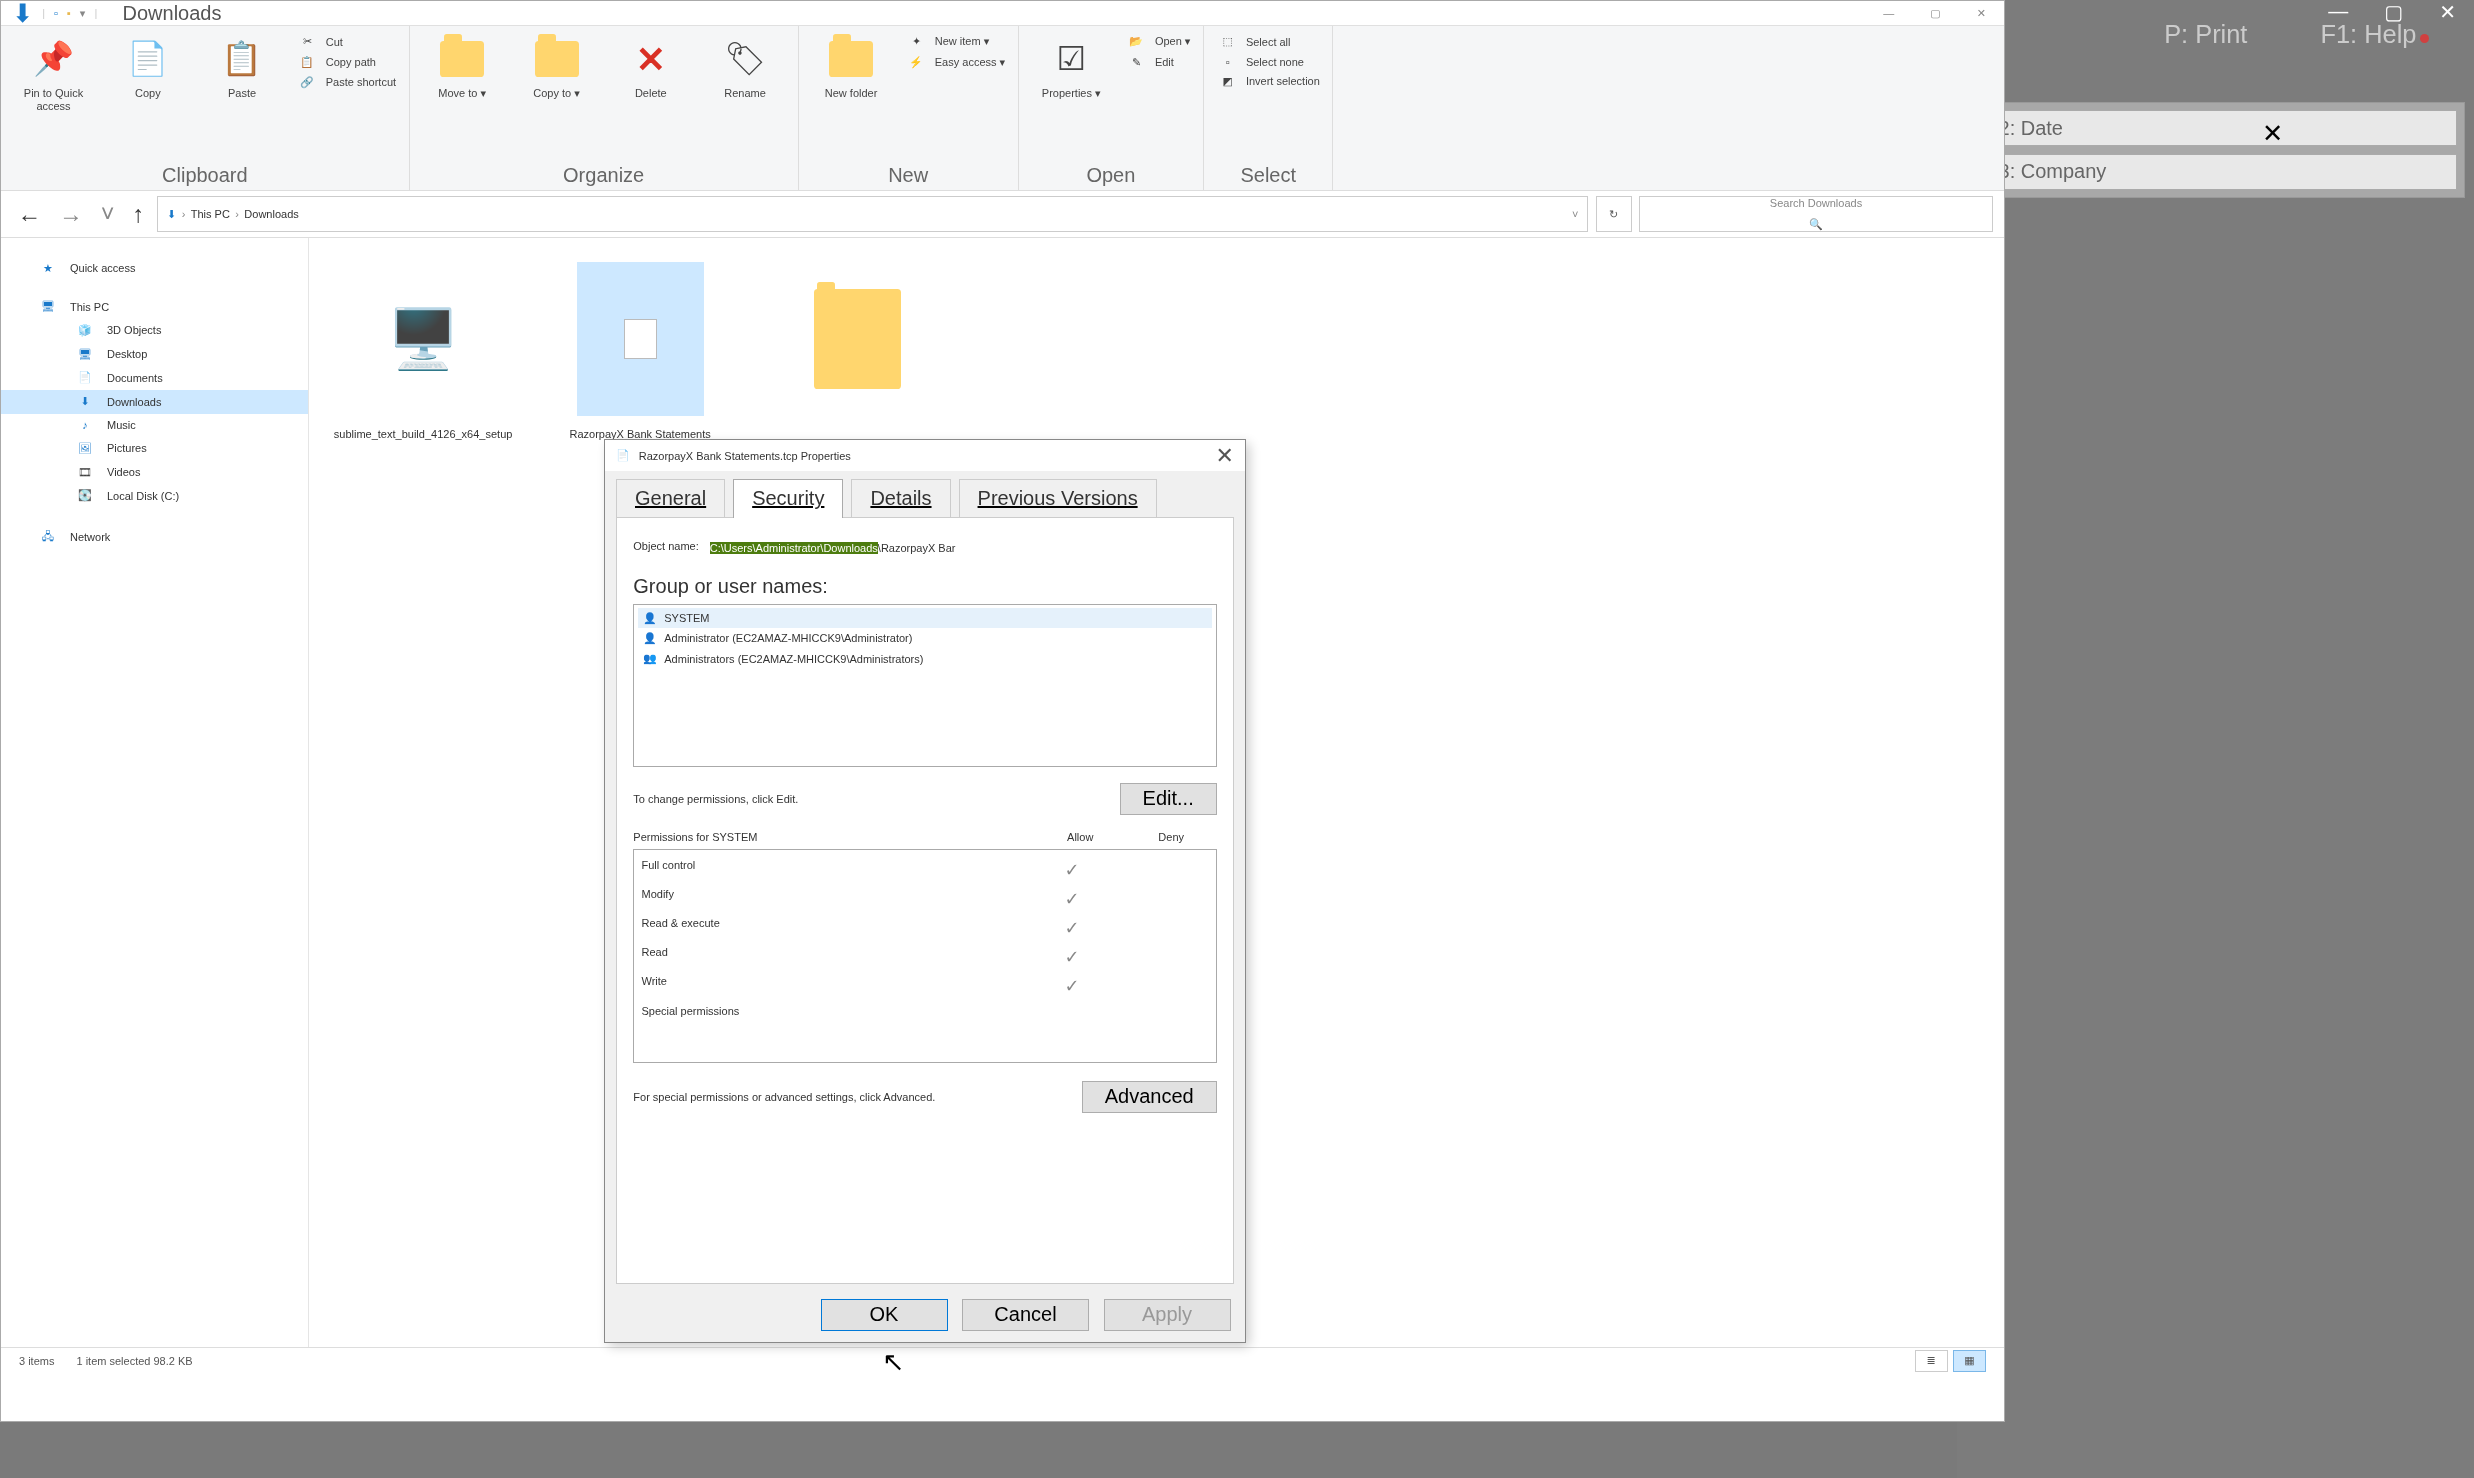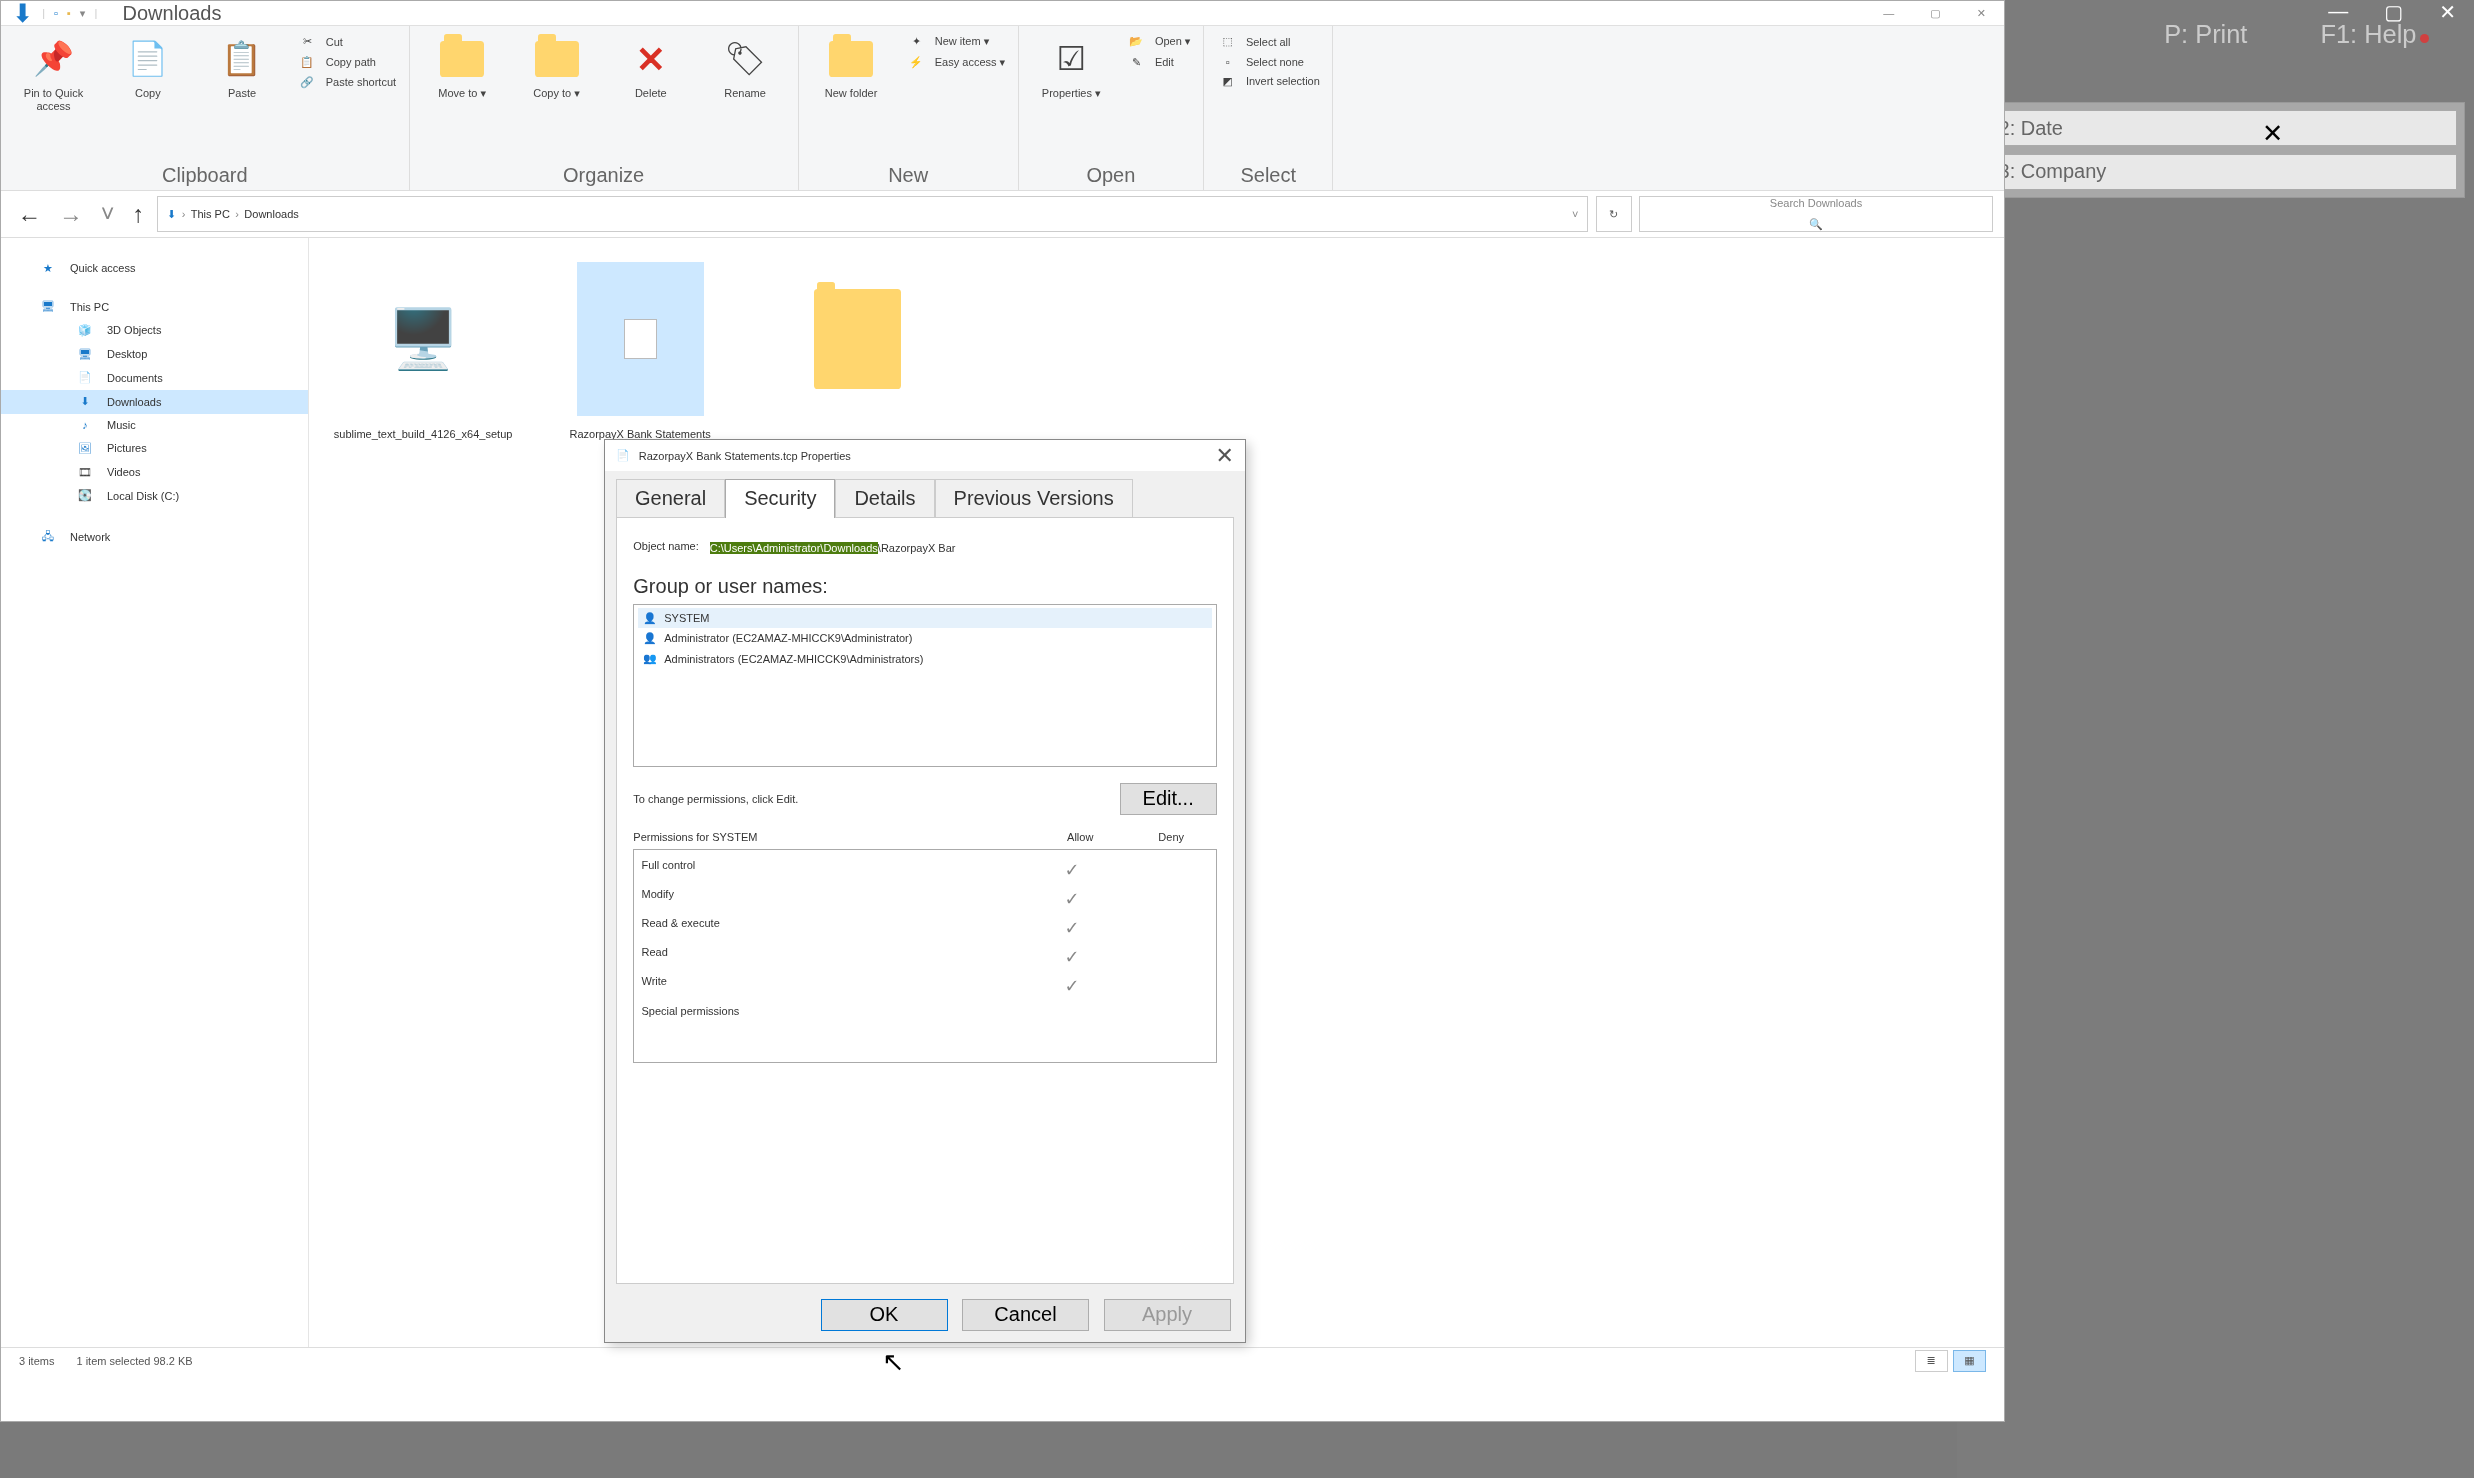--- a/index.html
+++ b/index.html
@@ -67,21 +67,21 @@
 
 .statusbar { height: 27px; border-top: 0.9px solid #ddd; display: flex; align-items: center; padding: 0 18px; color: #555; font-size: 18px; gap: 22px; }
 .statusbar .views { margin-left: auto; display: flex; gap: 5.4px; }
 .statusbar .vbtn { width: 33px; height: 22px; border: 0.9px solid #ccc; display: flex; align-items: center; justify-content: center; }
 .statusbar .vbtn.active { background: #cde8ff; border-color: #7ab7e8; }
 
 
 .dialog { position: absolute; left: 604px; top: 439px; width: 642px; height: 904px; background: #f0f0f0; border: 0.9px solid #888; box-shadow: 3.6px 3.6px 11px rgba(0,0,0,0.2); }
 .dialog .dlg-title { height: 31px; background: #fff; display: flex; align-items: center; padding: 0 11px; font-size: 20px; color: #333; }
 .dialog .dlg-title .close { margin-left: auto; font-size: 22px; color: #555; cursor: pointer; }
-.dialog .dlg-tabs { display: flex; padding: 7.3px 11px 0; gap: 0; }
+.dialog .dlg-tabs { display: flex; padding: 7.3px 11px 0; gap: 8px; text-decoration: underline; }
 .dialog .dlg-tab { padding: 7.3px 18px; border: 0.9px solid #ccc; border-bottom: none; font-size: 20px; color: #333; background: #f0f0f0; cursor: pointer; position: relative; top: 0.9px; }
 .dialog .dlg-tab.active { background: #fff; border-color: #aaa; z-index: 2; }
 .dialog .dlg-body { border: 0.9px solid #ccc; background: #fff; margin: 0 11px 11px; padding: 16.3px; height: 767px; position: relative; }
 .dialog .row { display: flex; align-items: center; gap: 11px; margin-bottom: 18px; font-size: 20px; color: #333; }
 .dialog .objname { flex: 1; border: none; font-size: 20px; white-space: nowrap; overflow: hidden; }
 .dialog .objname .sel { background: #4d7c0f; color: #fff; text-align: right; }
 .dialog .label { font-size: 20px; color: #333; margin-bottom: 5.4px; }
 .dialog .listbox { border: 0.9px solid #aaa; height: 163px; background: #fff; padding: 3.6px; overflow: hidden; }
 .dialog .listbox .li { padding: 3.6px 5.4px; font-size: 20px; color: #333; display: flex; align-items: center; gap: 7.3px; }
 .dialog .listbox .li.sel { background: #e5f1fb; }
@@ -437,20 +437,24 @@
           <div class="n">Write</div>
           <div class="c">✓</div>
           <div class="c"></div>
         </div>
       <div class="permrow">
           <div class="n">Special permissions</div>
           <div class="c"></div>
           <div class="c"></div>
         </div>
     </div>
+    <div class="hint" style="margin-top:18px;">
+      <span style="max-width:363px;">For special permissions or advanced settings, click Advanced.</span>
+      <button class="btn">Advanced</button>
+    </div>
   </div>
   <div class="dlg-buttons">
     <button class="btn primary">OK</button>
     <button class="btn">Cancel</button>
     <button class="btn" disabled="">Apply</button>
   </div>
 </div>
 
 <div class="cursor">↖</div>
 

